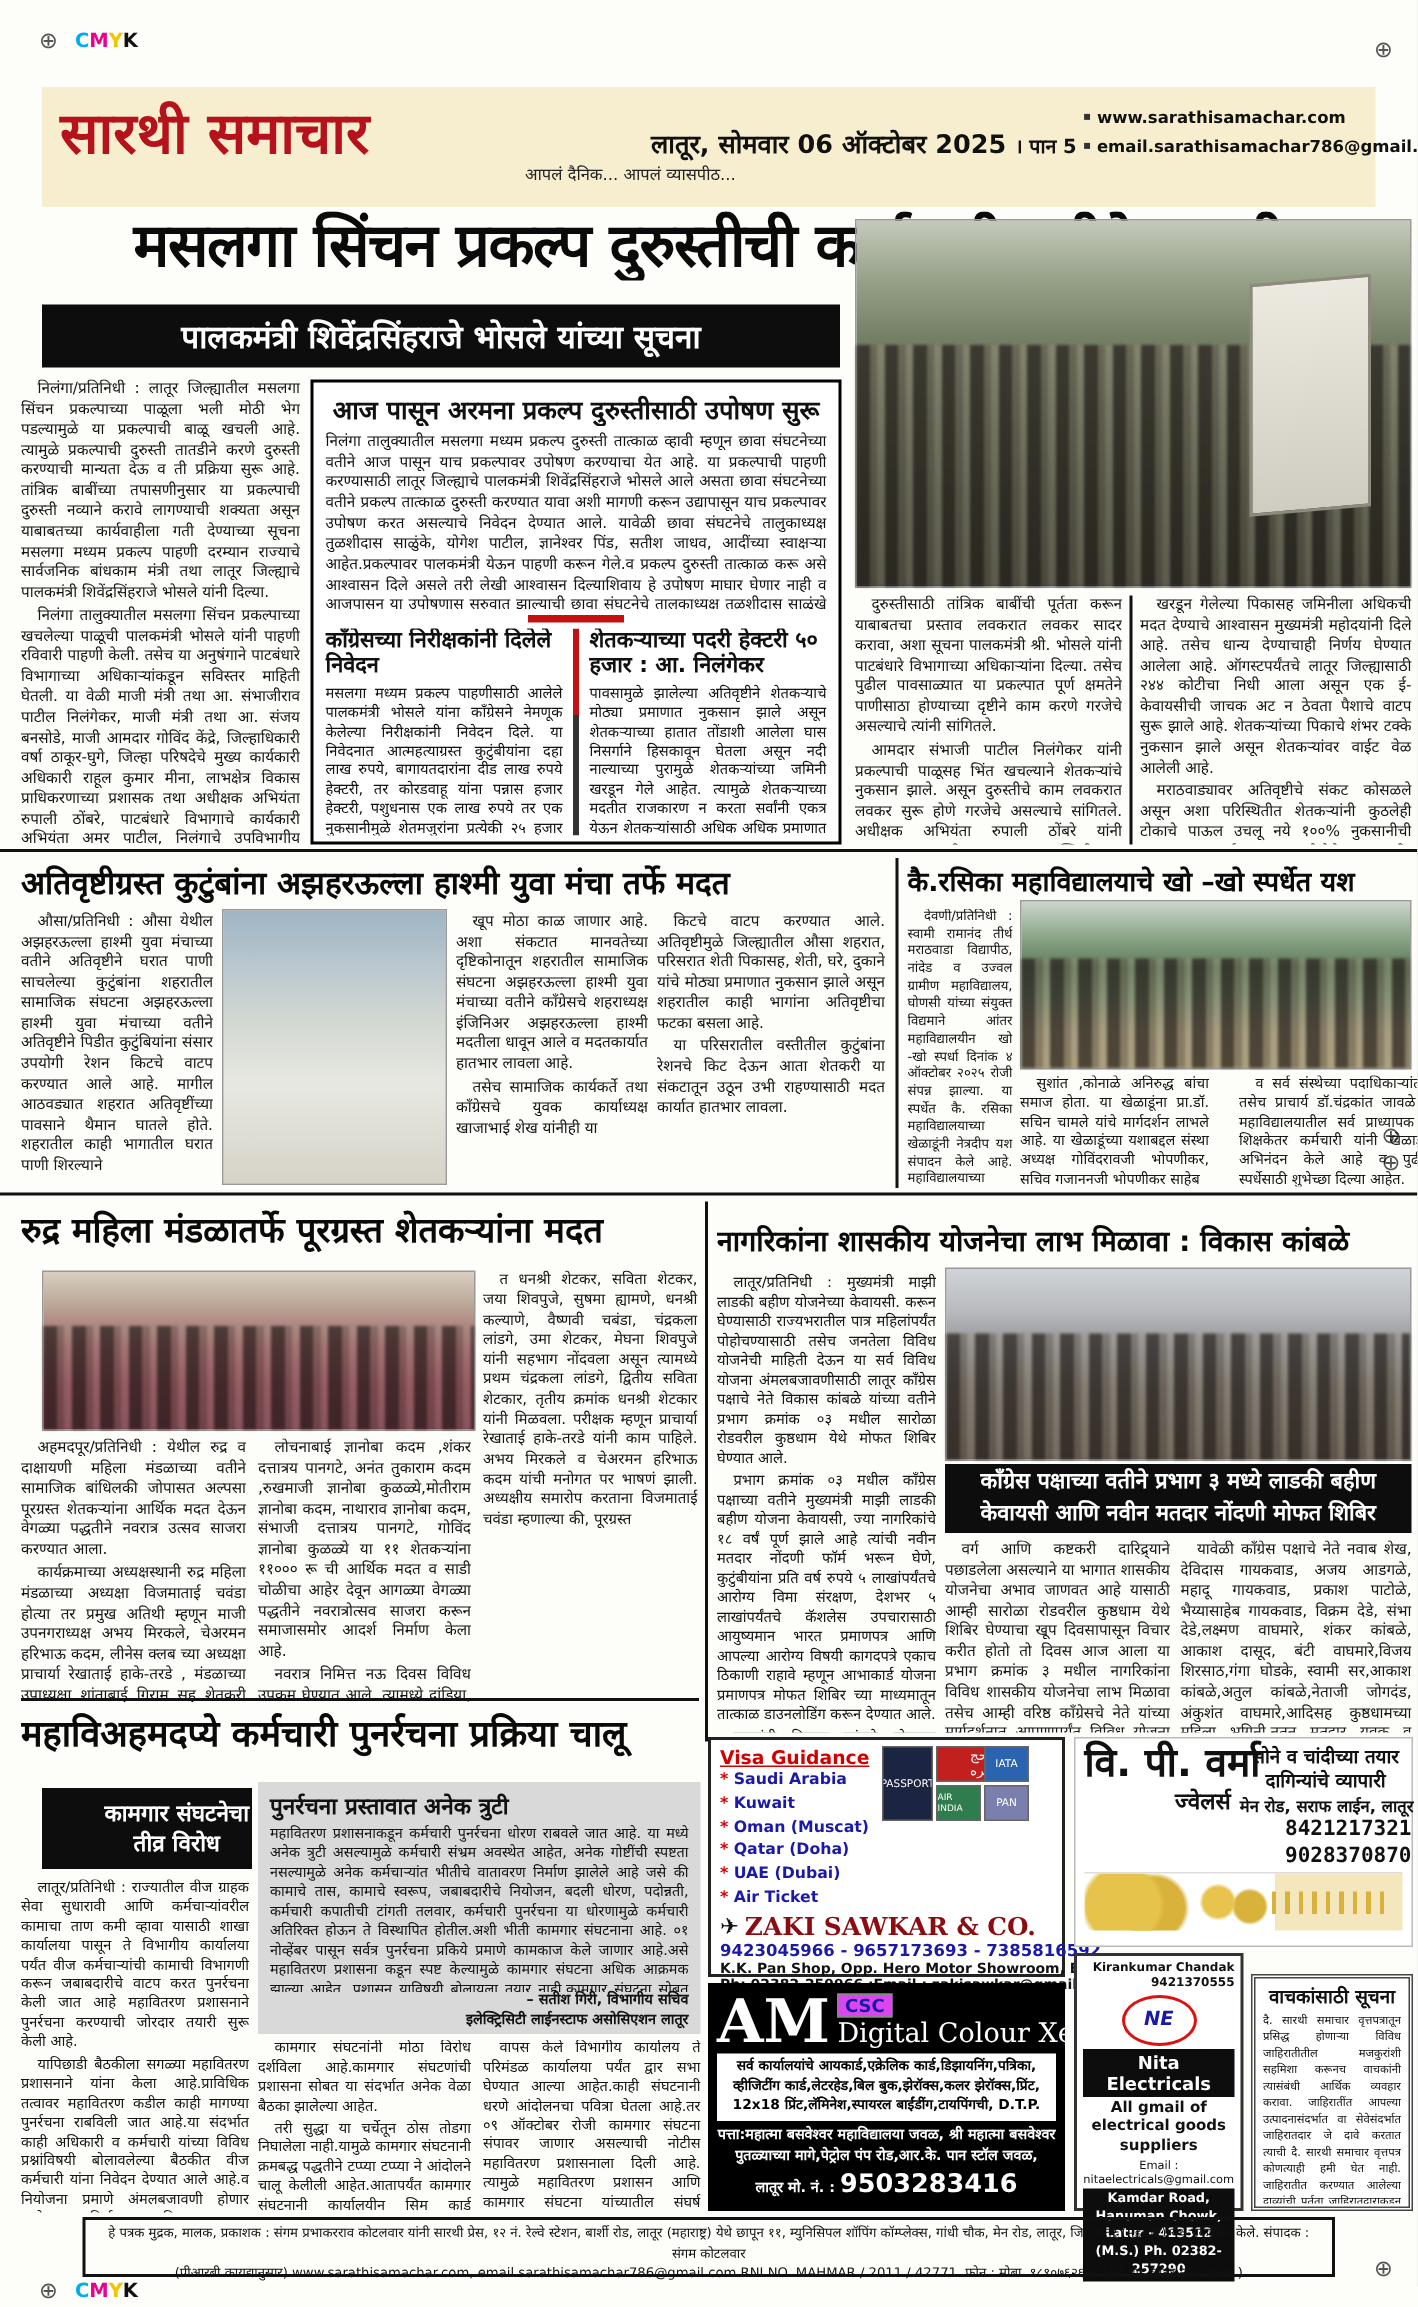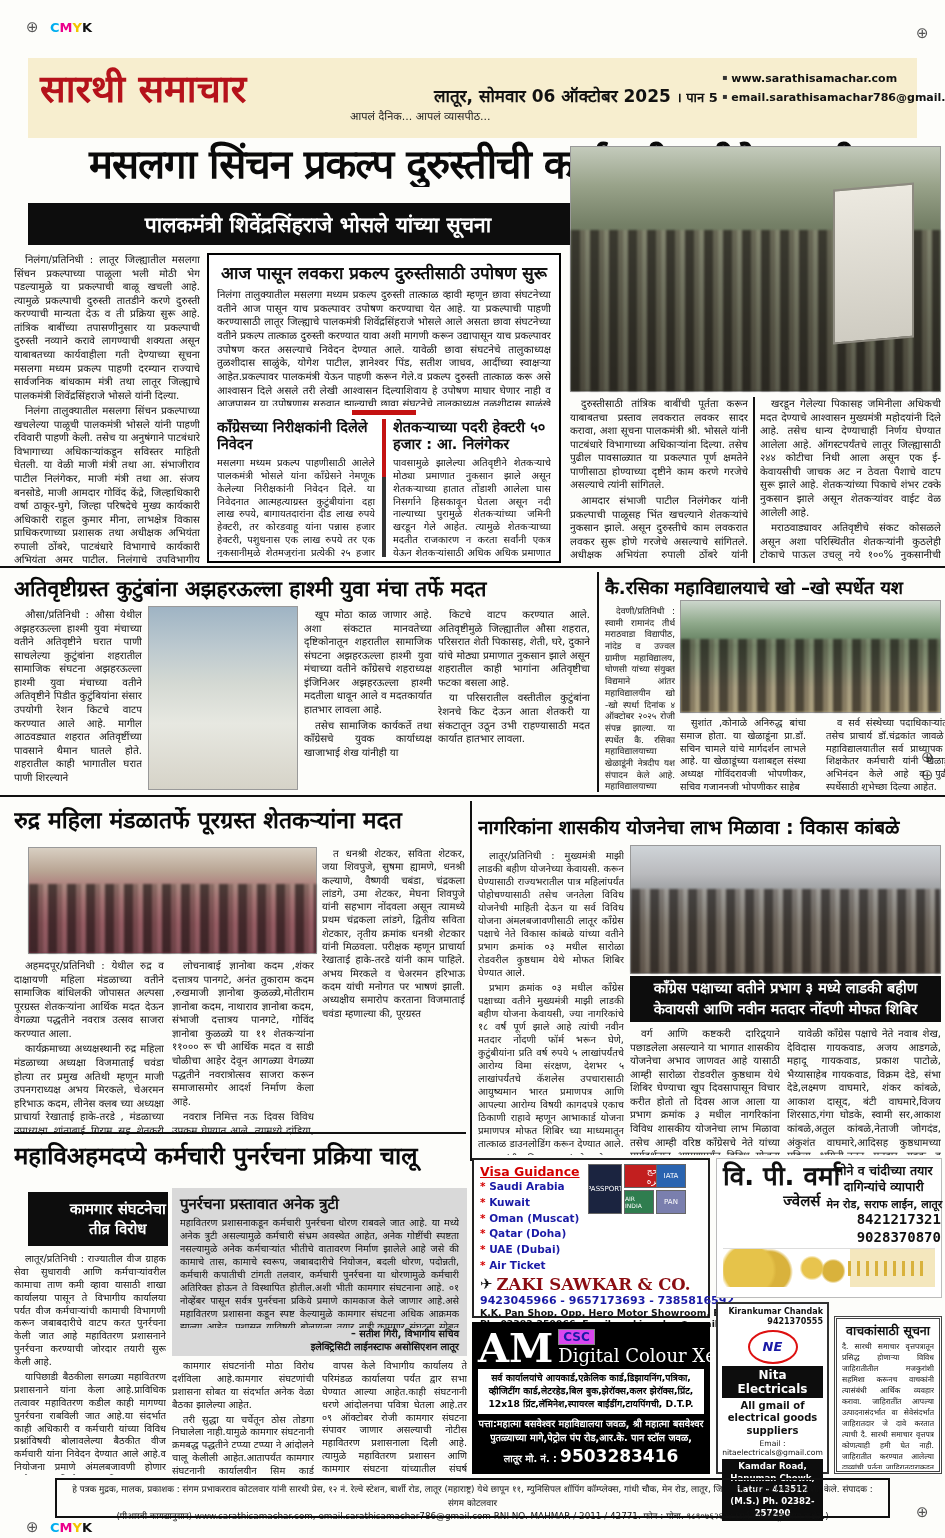--- a/index.html
+++ b/index.html
@@ -13,21 +13,21 @@
   .cmyk{font-weight:bold;font-size:13px;letter-spacing:0;}
   .cmyk .c{color:#00aeef}.cmyk .m{color:#ec008c}.cmyk .y{color:#f2c500}.cmyk .k{color:#111}
   .masthead{background:#f7eecf;}
   .mast-title{font-weight:800;font-size:38px;color:#b5121b;line-height:1;font-family:"DejaVu Serif","Liberation Serif",serif;}
   .mast-tag{font-size:11px;color:#222;}
   .mast-date{font-size:17px;font-weight:bold;white-space:nowrap;}
   .mast-date .pg{font-size:13px;}
   .mast-contact{font-size:11px;font-weight:bold;line-height:1.7;white-space:nowrap;}
   .sq{font-size:8px;vertical-align:2px;color:#333;}
   .h1{font-weight:800;font-size:40px;text-align:center;letter-spacing:-1px;line-height:1.15;color:#0a0a0a;}
-  .bar{background:#0d0d0d;color:#fff;display:flex;align-items:center;justify-content:center;font-weight:bold;text-align:center;padding-left:24px;}
+  .bar{background:#0d0d0d;color:#fff;display:flex;align-items:center;justify-content:center;font-weight:bold;text-align:center;}
   .hrule{background:#111;}
   .vr{background:#111;width:2px;}
   .ph{border:1px solid #999;box-sizing:border-box;}
   .ph-crowd::before{content:"";position:absolute;left:0;right:0;bottom:0;top:34%;
      background:repeating-linear-gradient(90deg,rgba(38,32,28,.72) 0 9px,rgba(96,84,72,.5) 9px 14px,rgba(160,148,130,.35) 14px 19px);
      filter:blur(1px);}
   .ph1{background:linear-gradient(180deg,#c3cabb 0%,#98a289 16%,#747f66 32%,#5c6652 52%,#474f3e 74%,#363c30 100%);}
   .ph1::after{content:"";position:absolute;right:7%;top:16%;width:21%;height:62%;
      background:linear-gradient(180deg,#ece9e0,#cfccc2);border:2px solid #8d8a80;transform:skewY(-5deg);}
   .ph2{background:linear-gradient(180deg,#9fb4c4 0%,#bcc9cf 22%,#d4d9d3 42%,#e7e8e1 64%,#d6d3c8 100%);}
@@ -129,21 +129,21 @@
 
   <div class="abs ph ph1 ph-crowd" style="left:570px;top:146px;width:371px;height:246px;"></div>
 
   <div class="abs col" style="left:14px;top:253px;width:186px;height:310px;">
     <p>निलंगा/प्रतिनिधी : लातूर जिल्ह्यातील मसलगा सिंचन प्रकल्पाच्या पाळूला भली मोठी भेग पडल्यामुळे या प्रकल्पाची बाळू खचली आहे. त्यामुळे प्रकल्पाची दुरुस्ती तातडीने करणे दुरुस्ती करण्याची मान्यता देऊ व ती प्रक्रिया सुरू आहे. तांत्रिक बाबींच्या तपासणीनुसार या प्रकल्पाची दुरुस्ती नव्याने करावे लागण्याची शक्यता असून याबाबतच्या कार्यवाहीला गती देण्याच्या सूचना मसलगा मध्यम प्रकल्प पाहणी दरम्यान राज्याचे सार्वजनिक बांधकाम मंत्री तथा लातूर जिल्ह्याचे पालकमंत्री शिवेंद्रसिंहराजे भोसले यांनी दिल्या.</p>
     <p>निलंगा तालुक्यातील मसलगा सिंचन प्रकल्पाच्या खचलेल्या पाळूची पालकमंत्री भोसले यांनी पाहणी रविवारी पाहणी केली. तसेच या अनुषंगाने पाटबंधारे विभागाच्या अधिकाऱ्यांकडून सविस्तर माहिती घेतली. या वेळी माजी मंत्री तथा आ. संभाजीराव पाटील निलंगेकर, माजी मंत्री तथा आ. संजय बनसोडे, माजी आमदार गोविंद केंद्रे, जिल्हाधिकारी वर्षा ठाकूर-घुगे, जिल्हा परिषदेचे मुख्य कार्यकारी अधिकारी राहूल कुमार मीना, लाभक्षेत्र विकास प्राधिकरणाच्या प्रशासक तथा अधीक्षक अभियंता रुपाली ठोंबरे, पाटबंधारे विभागाचे कार्यकारी अभियंता अमर पाटील, निलंगाचे उपविभागीय अधिकारी शरद झाडके, तहसीलदार प्रसाद कुलकर्णी यांच्यासह आदी पदाधिकाऱ्यांची मसलगा मध्यम प्रकल्पावर उपस्थिती होती.</p>
 
   </div>
 
   <div class="abs bx" style="left:207px;top:253px;width:354px;height:310px;">
-    <div class="bx-h">आज पासून लवकरा प्रकल्प दुरुस्तीसाठी उपोषण सुरू</div>
+    <div class="bx-h">आज पासून अरमना प्रकल्प दुरुस्तीसाठी उपोषण सुरू</div>
     <div class="bx-body">निलंगा तालुक्यातील मसलगा मध्यम प्रकल्प दुरुस्ती तात्काळ व्हावी म्हणून छावा संघटनेच्या वतीने आज पासून याच प्रकल्पावर उपोषण करण्याचा येत आहे. या प्रकल्पाची पाहणी करण्यासाठी लातूर जिल्ह्याचे पालकमंत्री शिवेंद्रसिंहराजे भोसले आले असता छावा संघटनेच्या वतीने प्रकल्प तात्काळ दुरुस्ती करण्यात यावा अशी मागणी करून उद्यापासून याच प्रकल्पावर उपोषण करत असल्याचे निवेदन देण्यात आले. यावेळी छावा संघटनेचे तालुकाध्यक्ष तुळशीदास साळुंके, योगेश पाटील, ज्ञानेश्वर पिंड, सतीश जाधव, आदींच्या स्वाक्षऱ्या आहेत.प्रकल्पावर पालकमंत्री येऊन पाहणी करून गेले.व प्रकल्प दुरुस्ती तात्काळ करू असे आश्वासन दिले असले तरी लेखी आश्वासन दिल्याशिवाय हे उपोषण माघार घेणार नाही व आजपासून या उपोषणास सुरुवात झाल्याची छावा संघटनेचे तालुकाध्यक्ष तुळशीदास साळुंखे म्हणाले.</div>
     <div class="red-div"></div>
     <div class="bx-cols">
       <div class="bx-col">
         <div class="bx-sub">काँग्रेसच्या निरीक्षकांनी दिलेले निवेदन</div>
         <div class="bx-txt">मसलगा मध्यम प्रकल्प पाहणीसाठी आलेले पालकमंत्री भोसले यांना काँग्रेसने नेमणूक केलेल्या निरीक्षकांनी निवेदन दिले. या निवेदनात आत्महत्याग्रस्त कुटुंबीयांना दहा लाख रुपये, बागायतदारांना दीड लाख रुपये हेक्टरी, तर कोरडवाहू यांना पन्नास हजार हेक्टरी, पशुधनास एक लाख रुपये तर एक नुकसानीमुळे शेतमजुरांना प्रत्येकी २५ हजार रुपये देण्यात यावी अशी मागणी काँग्रेसच्या वतीने करण्यात आली यावेळी सुरेंद्र धुमाळ, काँग्रेसचे निटूर महसूलचे निरीक्षक गंगाधर पड्डान, पानचिंचोली मंडळाचे निरीक्षक श्रीकांत साळुंके, प्रमोद मस्के माधव कांबळे आदी काँग्रेसच्या कार्यकर्त्यांनी निवेदन दिले.</div>
       </div>
       <div class="bx-vr"></div>
       <div class="bx-col">
         <div class="bx-sub">शेतकऱ्याच्या पदरी हेक्टरी ५० हजार : आ. निलंगेकर</div>

